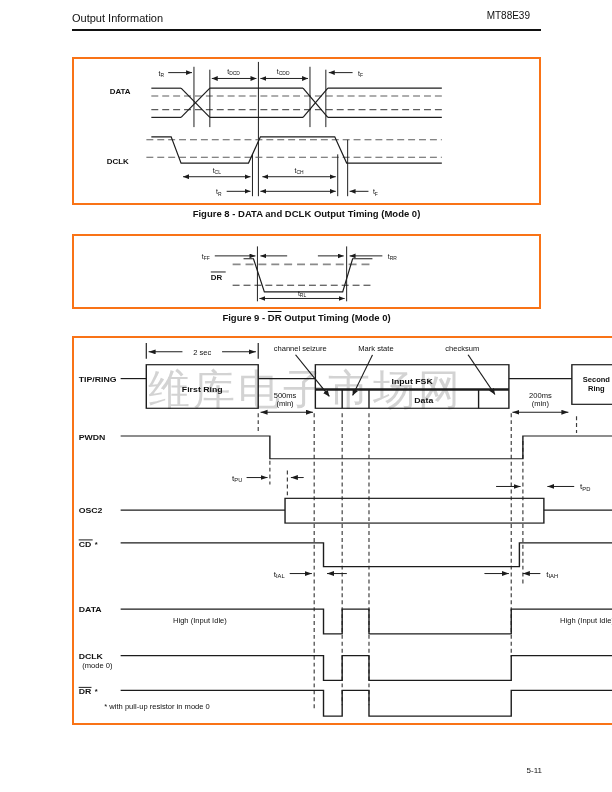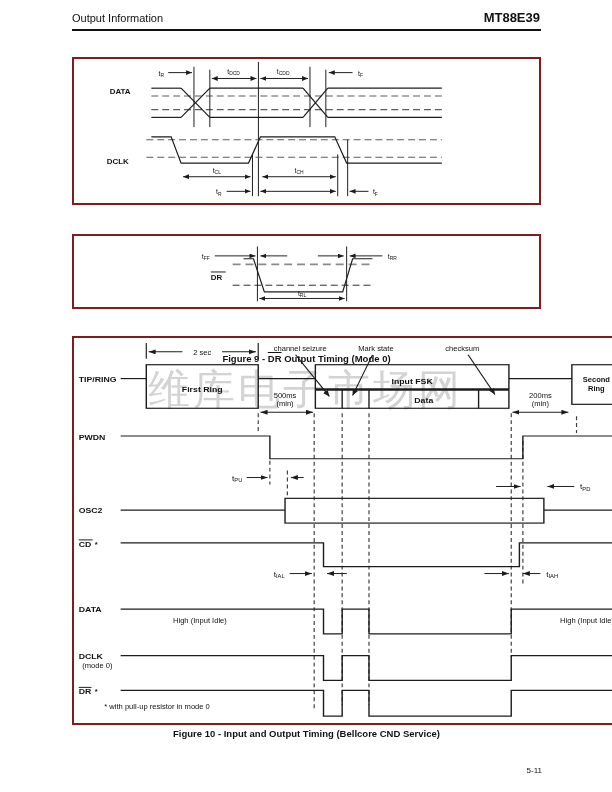--- a/index.html
+++ b/index.html
@@ -1,21 +1,21 @@
 <!DOCTYPE html>
 <html><head>
 <meta charset="utf-8">
 <style>
   html,body{margin:0;padding:0;background:#ffffff;}
   #page{position:relative;width:612px;height:792px;background:#fff;overflow:hidden;
         font-family:"Liberation Sans",sans-serif;color:#111;}
   .hdr-left{position:absolute;left:72px;top:12px;font-size:11px;}
-  .hdr-right{position:absolute;right:72px;top:10px;font-size:13px;font-weight:bold;}
+  .hdr-right{position:absolute;right:82px;top:10px;font-size:10px;font-weight:normal;}
   .hdr-rule{position:absolute;left:72px;top:29px;width:469px;border-top:2px solid #111;}
-  .frame{position:absolute;left:72px;border:2px solid #7f1d1d;box-sizing:border-box;z-index:1;background:transparent;}
+  .frame{position:absolute;left:72px;border:2px solid #f97316;box-sizing:border-box;z-index:1;background:transparent;}
   .frame svg{display:block;width:100%;height:100%;}
   .caption{position:absolute;left:72px;width:469px;text-align:center;font-size:9.5px;font-weight:bold;z-index:2;}
   .ov{text-decoration:overline;}
   .watermark{position:absolute;left:148px;top:362px;z-index:0;font-size:42px;letter-spacing:3px;
              color:#c9c9c9;opacity:.8;white-space:nowrap;}
   .pagenum{position:absolute;right:70px;top:766px;font-size:8px;padding-left:12px;}
   text{fill:#111;font-family:"Liberation Sans",sans-serif;}
   .sig{font-weight:bold;font-size:8px;}
   .sig75{font-weight:bold;font-size:7.5px;}
   .tl{font-size:7px;}
@@ -95,20 +95,21 @@
       <line class="dim" x1="110" y1="121" x2="178" y2="121" marker-start="url(#ah8)" marker-end="url(#ah8)"></line>
       <text class="tl" text-anchor="middle" x="227" y="117"><tspan>t</tspan><tspan class="ts" dy="1.5">CH</tspan></text>
       <line class="dim" x1="190" y1="121" x2="264" y2="121" marker-start="url(#ah8)" marker-end="url(#ah8)"></line>
       <text class="tl" text-anchor="middle" x="146" y="139"><tspan>t</tspan><tspan class="ts" dy="1.5">R</tspan></text>
       <line class="dim" x1="154" y1="136" x2="178" y2="136" marker-end="url(#ah8)"></line>
       <line class="dim" x1="188" y1="136" x2="264" y2="136" marker-start="url(#ah8)" marker-end="url(#ah8)"></line>
       <line class="dim" x1="297" y1="136" x2="278" y2="136" marker-end="url(#ah8)"></line>
       <text class="tl" text-anchor="middle" x="304" y="139"><tspan>t</tspan><tspan class="ts" dy="1.5">F</tspan></text>
     </svg>
   </div>
+  <div class="caption" style="top:208px;">Figure 8 - DATA and DCLK Output Timing (Mode 0)</div>
 
   <div class="frame" style="top:234px;width:469px;height:75px;">
     <svg viewBox="0 0 469 75" preserveAspectRatio="none">
       <defs>
         <marker id="ah9" orient="auto-start-reverse" markerUnits="userSpaceOnUse" markerWidth="7" markerHeight="6" refX="6" refY="2.5">
           <path d="M0,0 L6,2.5 L0,5 z" fill="#1c1c1c"></path>
         </marker>
       </defs>
       <g>
         <line class="thin" x1="138" y1="38" x2="153" y2="38"></line>
@@ -124,21 +125,21 @@
       <text class="tl" text-anchor="middle" x="133" y="24"><tspan>t</tspan><tspan class="ts" dy="1.5">FF</tspan></text>
       <line class="dim" x1="142" y1="21" x2="183" y2="21" marker-end="url(#ah9)"></line>
       <line class="dim" x1="188" y1="21" x2="215" y2="21" marker-start="url(#ah9)"></line>
       <line class="dim" x1="246" y1="21" x2="272" y2="21" marker-end="url(#ah9)"></line>
       <line class="dim" x1="311" y1="21" x2="278" y2="21" marker-end="url(#ah9)"></line>
       <text class="tl" text-anchor="middle" x="321" y="24"><tspan>t</tspan><tspan class="ts" dy="1.5">RR</tspan></text>
       <text class="tl" text-anchor="middle" x="230" y="63"><tspan>t</tspan><tspan class="ts" dy="1.5">RL</tspan></text>
       <line class="dim" x1="187" y1="66" x2="273" y2="66" marker-start="url(#ah9)" marker-end="url(#ah9)"></line>
     </svg>
   </div>
-  <div class="caption" style="top:312px;margin-top:41px;"><span>Figure 9 - </span><span class="ov">DR</span><span> Output Timing (Mode 0)</span></div>
+  <div class="caption" style="top:312px;"><span>Figure 9 - </span><span class="ov">DR</span><span> Output Timing (Mode 0)</span></div>
 
   <div class="frame" style="top:336px;width:552px;height:389px;">
     <svg viewBox="0 0 470 389" preserveAspectRatio="none">
       <defs>
         <marker id="ah10" orient="auto-start-reverse" markerUnits="userSpaceOnUse" markerWidth="7" markerHeight="6" refX="6" refY="2.5">
           <path d="M0,0 L6,2.5 L0,5 z" fill="#1c1c1c"></path>
         </marker>
       </defs>
 
       <g>
@@ -235,16 +236,15 @@
       <polyline class="wv" points="40,321 214,321 214,346 230,346 230,321 253,321 253,346 375,346 375,321 466,321"></polyline>
 
       <g>
         <line class="thin" x1="4" y1="353" x2="15" y2="353"></line>
         <text class="sig75" x="4" y="360"><tspan>DR</tspan><tspan class="sm" dx="3">*</tspan></text>
       </g>
       <polyline class="wv" points="40,356 214,356 214,382 230,382 230,356 253,356 253,382 375,382 375,356 466,356"></polyline>
       <text class="sm" x="26" y="375">* with pull-up resistor in mode 0</text>
     </svg>
   </div>
-  <div class="caption" style="top:728px;">Figure 10 - Input and Output Timing (Bellcore CND Service)</div>
 
   <div class="pagenum">5-11</div>
 </div>
 
 </body></html>

